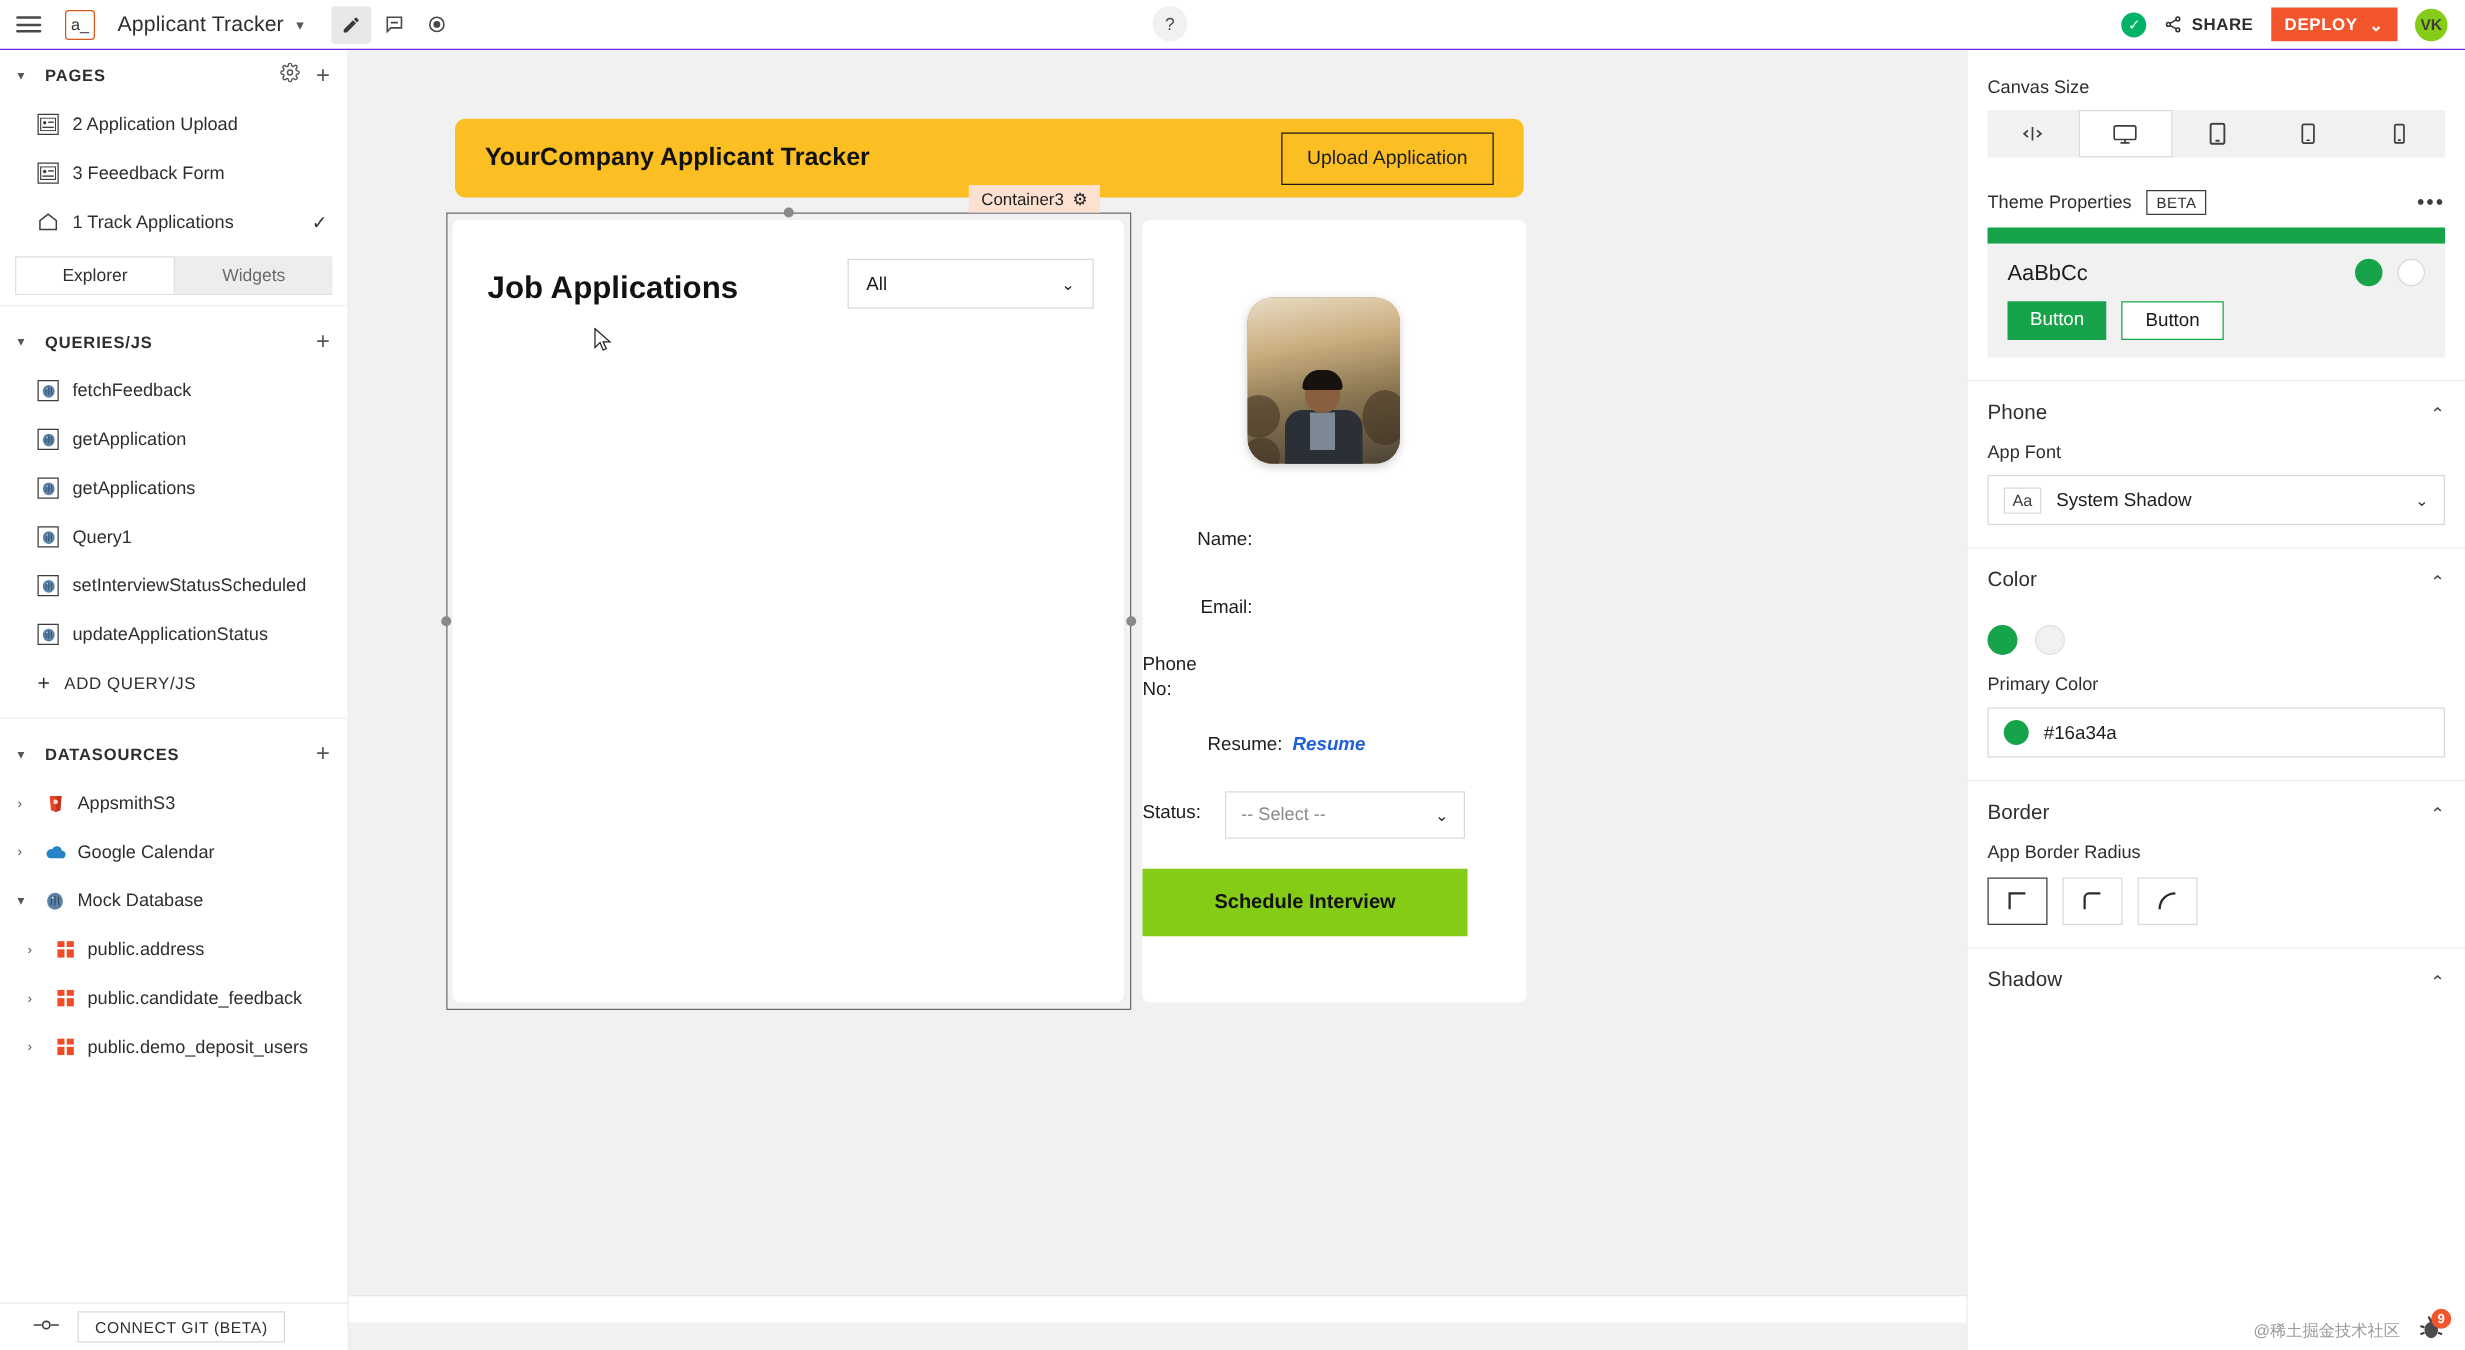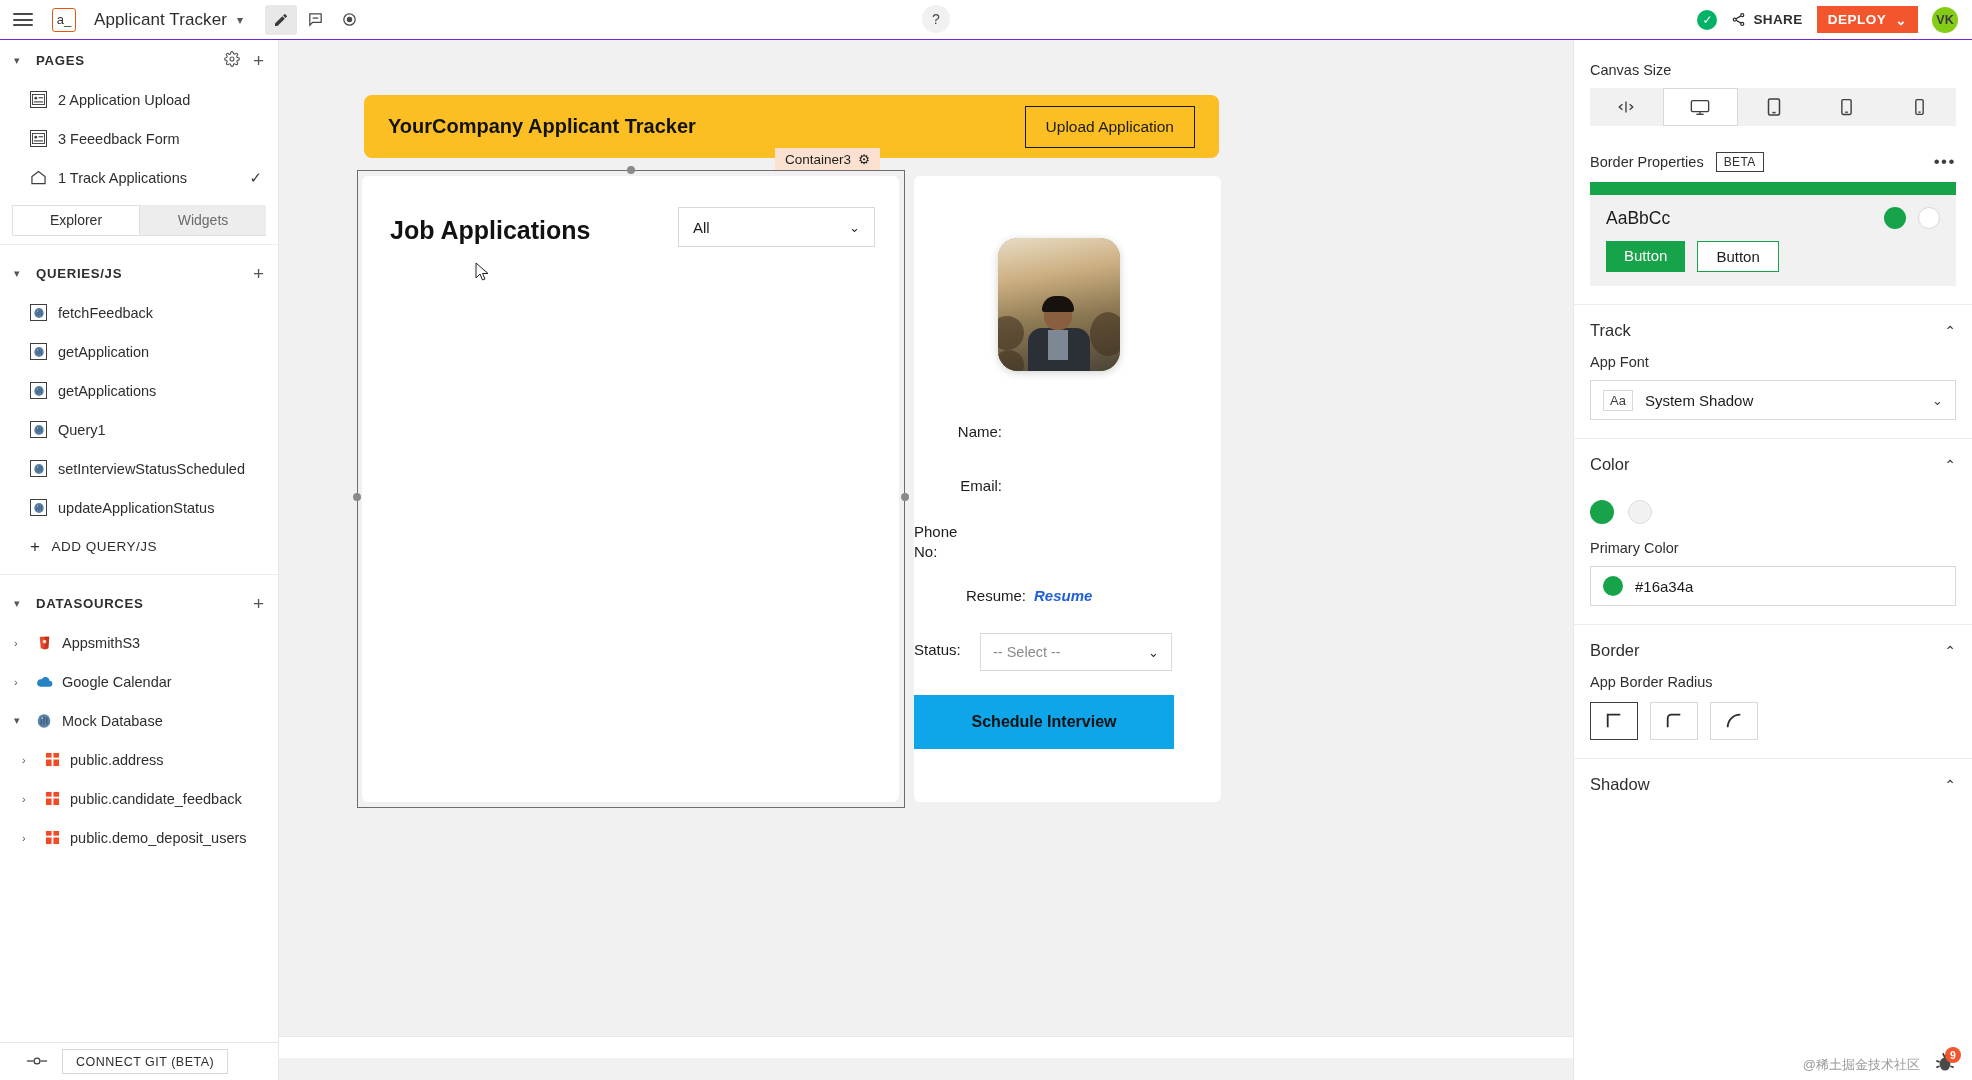--- a/index.html
+++ b/index.html
@@ -190,21 +190,21 @@
   .fld-label { position:absolute; font-size: 15px; color:#1c1c1c; }
   .resume-link { position:absolute; font-size: 15px; color:#1f5fd8; font-style: italic; font-weight:600; cursor:pointer; }
   .status-sel {
     position:absolute; left: 66px; top: 457px; width: 192px; height: 38px;
     border:1px solid #d9d9d9; background:#fff; display:flex; align-items:center;
     padding: 0 12px; font-size: 14.5px; color:#8a8a8a; cursor:pointer;
   }
   .status-sel .cv { margin-left:auto; font-size:13px; color:#2b2b2b; }
   .sched-btn {
     position:absolute; left: 0px; top: 519px; width: 260px; height: 54px;
-    background:#0ea5e9; color:#121212; font-size: 16px; font-weight:700;
+    background:#84cc16; color:#121212; font-size: 16px; font-weight:700;
     display:flex; align-items:center; justify-content:center; cursor:pointer;
     border:none; border-radius: 0;
   }
 
   .canvas-foot { position:absolute; bottom:0; left:0; right:0; height:22px;
     background:#fff; border-top:1px solid #e7e7e7; }
 
   
   .props {
     width: 399px; min-width:399px; background:#fff; border-left:1px solid #e7e7e7;
@@ -668,21 +668,21 @@
             <svg width="11" height="18" viewBox="0 0 12 18" fill="none" stroke="#3e3e3e" stroke-width="1.5">
                 <rect x="2" y="1" width="8" height="16" rx="1.5"></rect>
                 <line x1="4.8" y1="14.6" x2="7.2" y2="14.6"></line>
               </svg>
           </div>
         </div>
       </div>
 
       <div class="props-sect">
         <div class="theme-head">
-          <span class="lbl">Border Properties</span>
+          <span class="lbl">Theme Properties</span>
           <span class="beta">BETA</span>
           <span class="dots">•••</span>
         </div>
         <div class="theme-card">
           <div class="theme-bar"></div>
           <div class="theme-body">
             <div class="theme-row1">
               <span class="aabbcc">AaBbCc</span>
               <span class="swatches">
                 <span class="sw green"></span>
@@ -695,21 +695,21 @@
               </span>
               <span class="tbtn-out">
                 <span>Button</span>
               </span>
             </div>
           </div>
         </div>
       </div>
 
       <div class="acc-head">
-        <span class="acc-title">Track</span>
+        <span class="acc-title">Phone</span>
         <span class="acc-caret">⌃</span>
       </div>
       <div class="field-lbl">App Font</div>
       <div class="sel-box">
         <span class="aa-chip">Aa</span>
         <span>System Shadow</span>
         <span class="cv">⌄</span>
       </div>
 
       <div class="acc-head">

